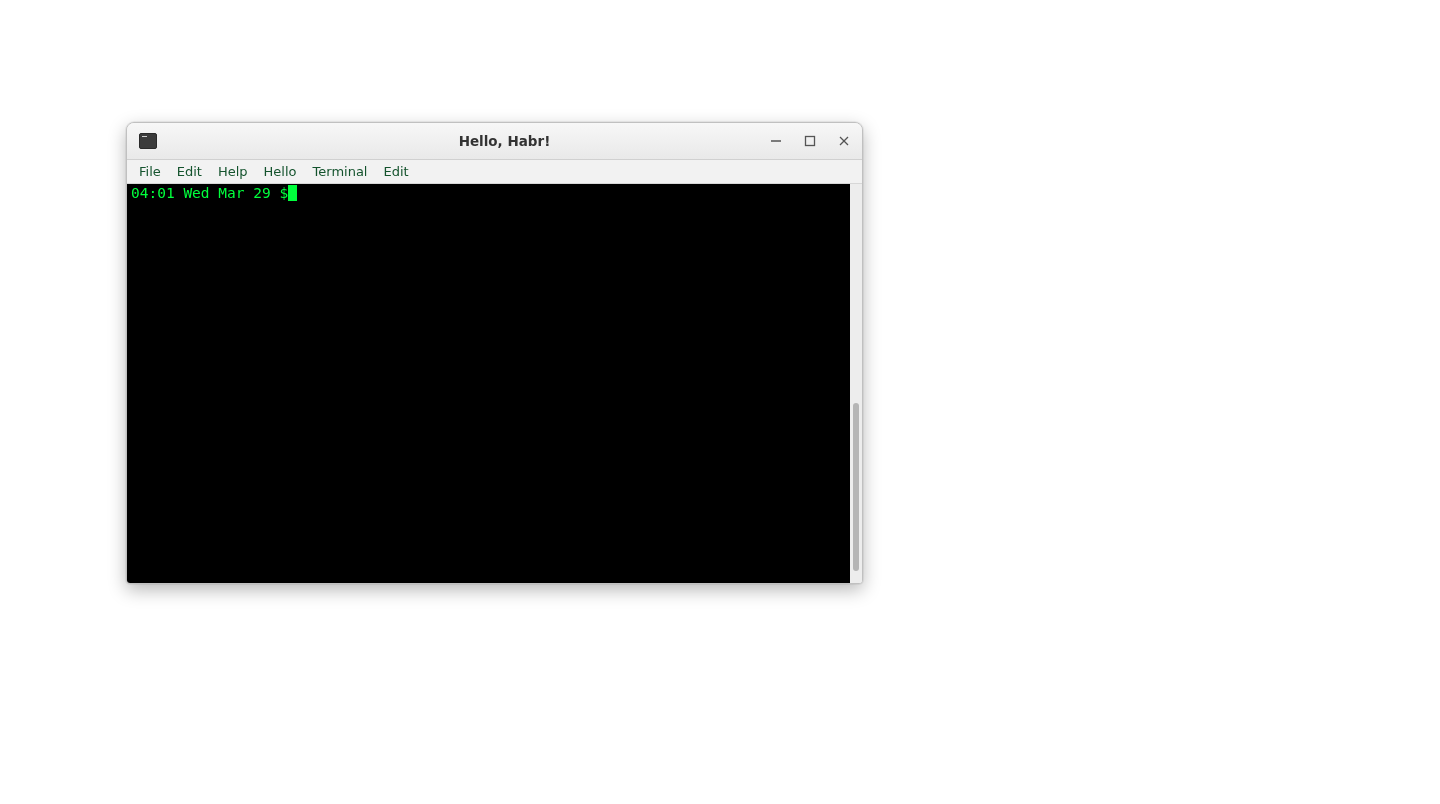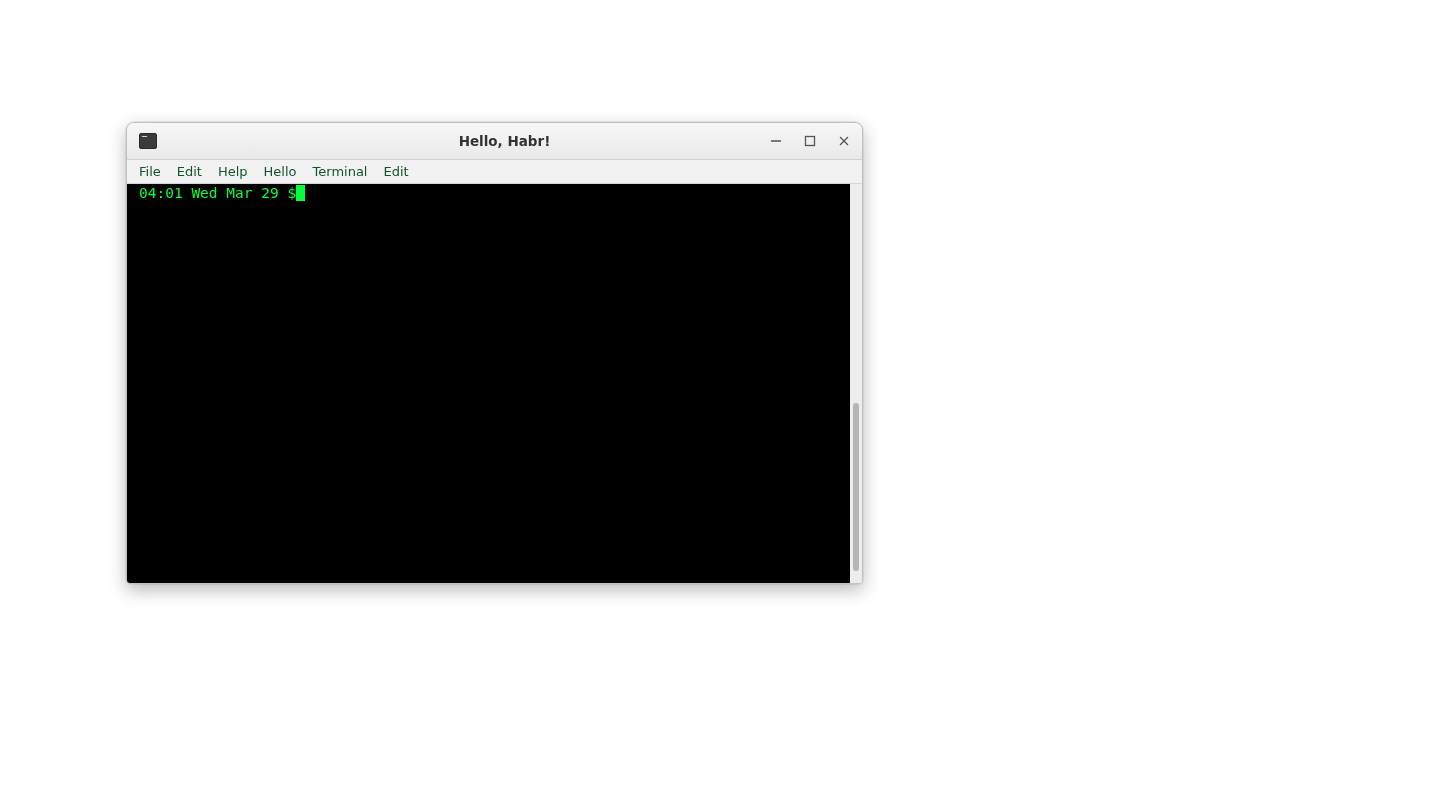--- a/index.html
+++ b/index.html
@@ -109,21 +109,21 @@
     min-height: 0;
   }
 
   .terminal {
     flex: 1 1 auto;
     background: #000000;
     color: #00ff3c;
     font-family: "DejaVu Sans Mono", "Liberation Mono", "Courier New", monospace;
     font-size: 14.5px;
     line-height: 18px;
-    padding: 0 0 0 12px;
+    padding: 0 0 0 4px;
     overflow: hidden;
     position: relative;
   }
   .terminal-line {
     white-space: pre;
     padding: 0;
   }
   .prompt-text { color: #00ff3c; }
   .cursor-block {
     display: inline-block;

